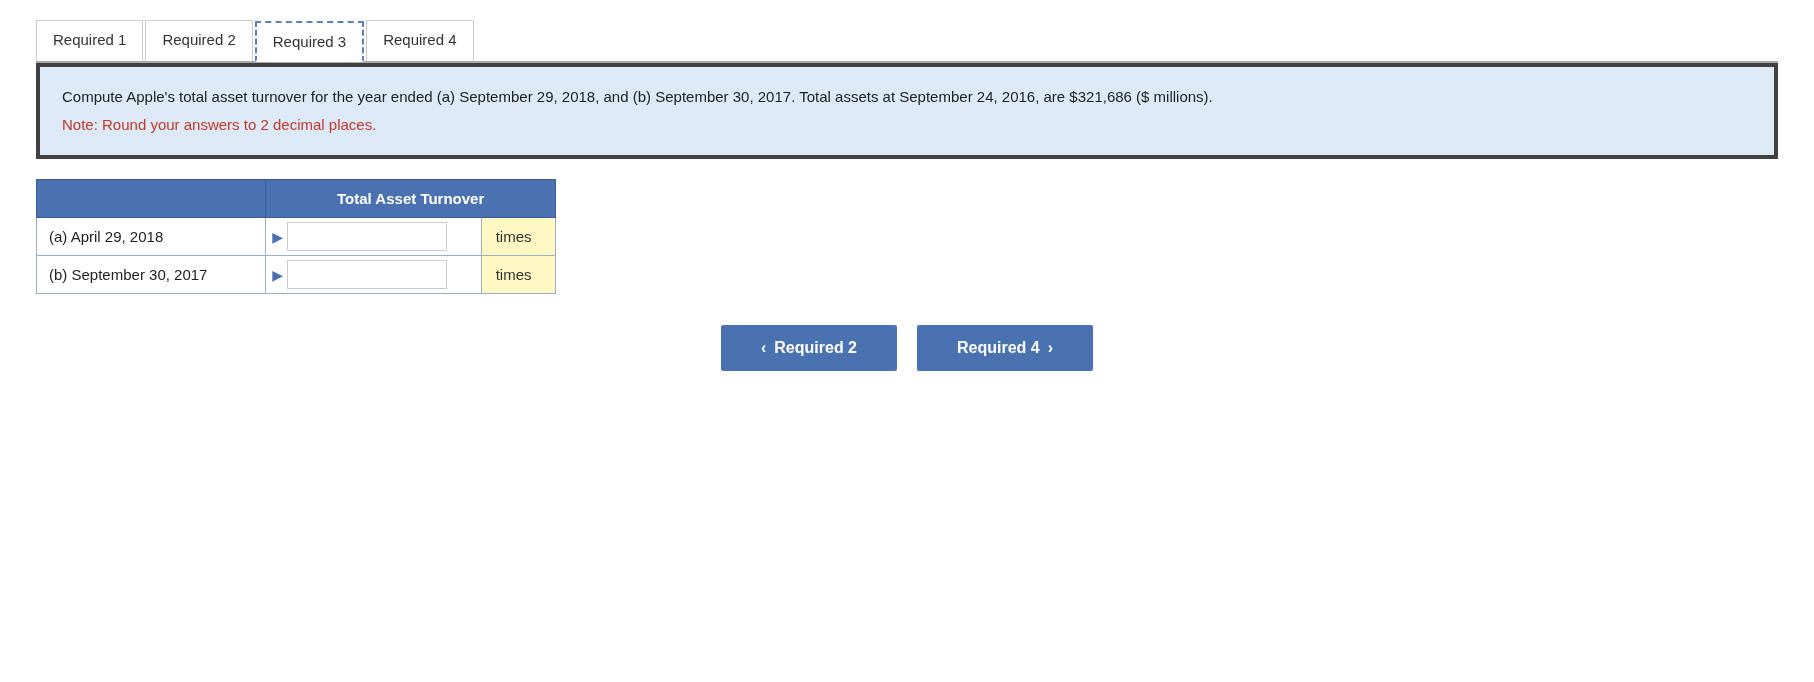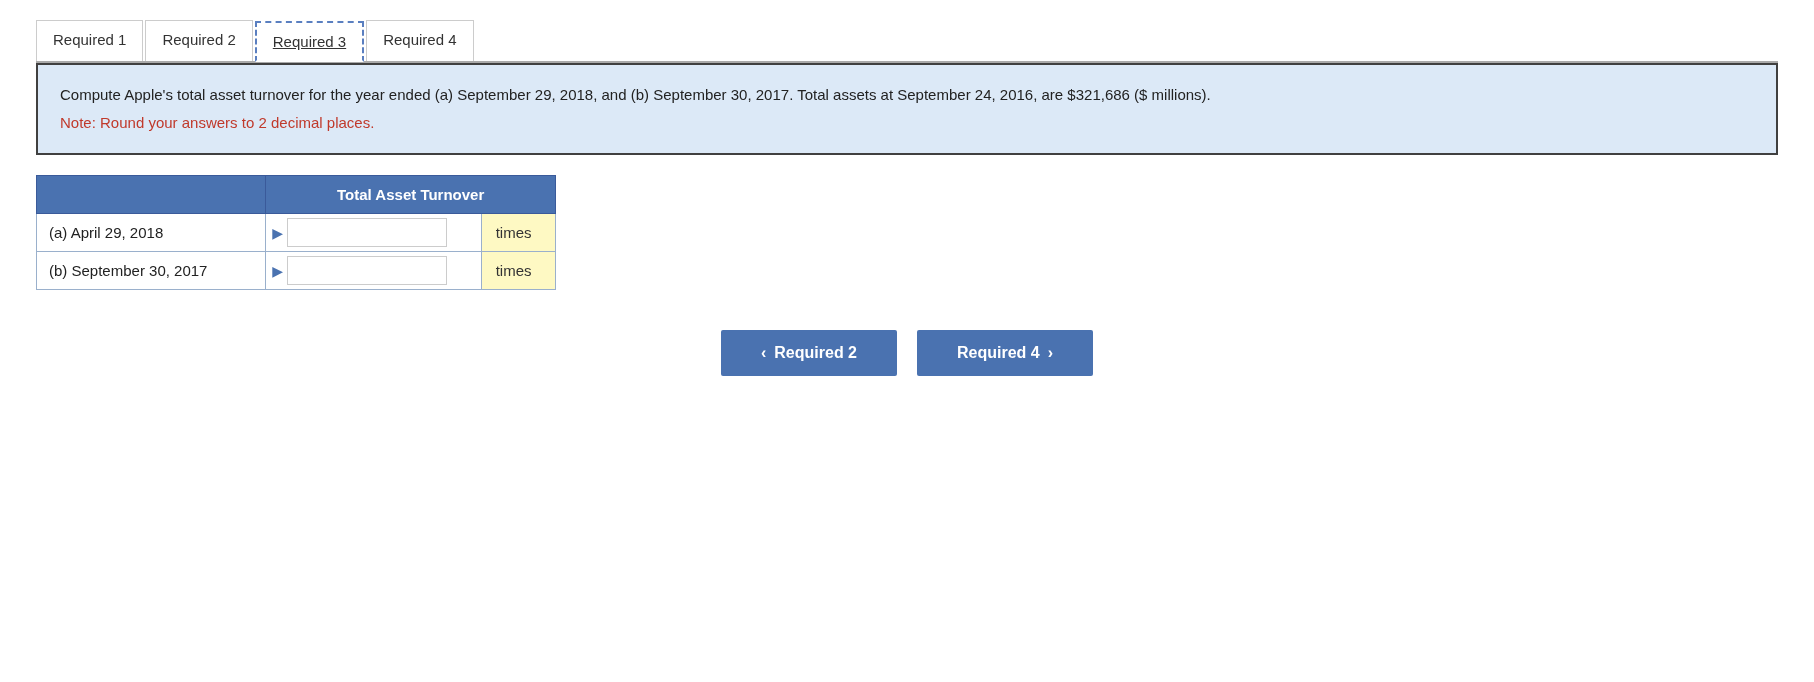--- a/index.html
+++ b/index.html
@@ -59,43 +59,42 @@
     }
 
     .tab.active {
       border: 2px dashed #5a7fc0;
       border-bottom: 2px solid #fff;
       background: #fff;
       font-weight: normal;
       position: relative;
       bottom: -1px;
       z-index: 1;
-      text-decoration: underline;
     }
 
     
     .description-box {
       background: #dce9f7;
-      border: 2px solid #404040;
+      border: 4px solid #404040;
       padding: 18px 22px;
       margin-top: 0;
       margin-bottom: 20px;
       font-size: 15px;
       line-height: 1.6;
     }
 
     .description-box .note {
       color: #c0392b;
       margin-top: 4px;
     }
 
     
     .data-table {
       border-collapse: collapse;
-      margin-bottom: 40px;
+      margin-bottom: 31px;
       min-width: 520px;
       padding-left: 39px;
     }
 
     .data-table th {
       background: #4a72b0;
       color: #fff;
       font-weight: bold;
       text-align: center;
       padding: 10px 30px;

